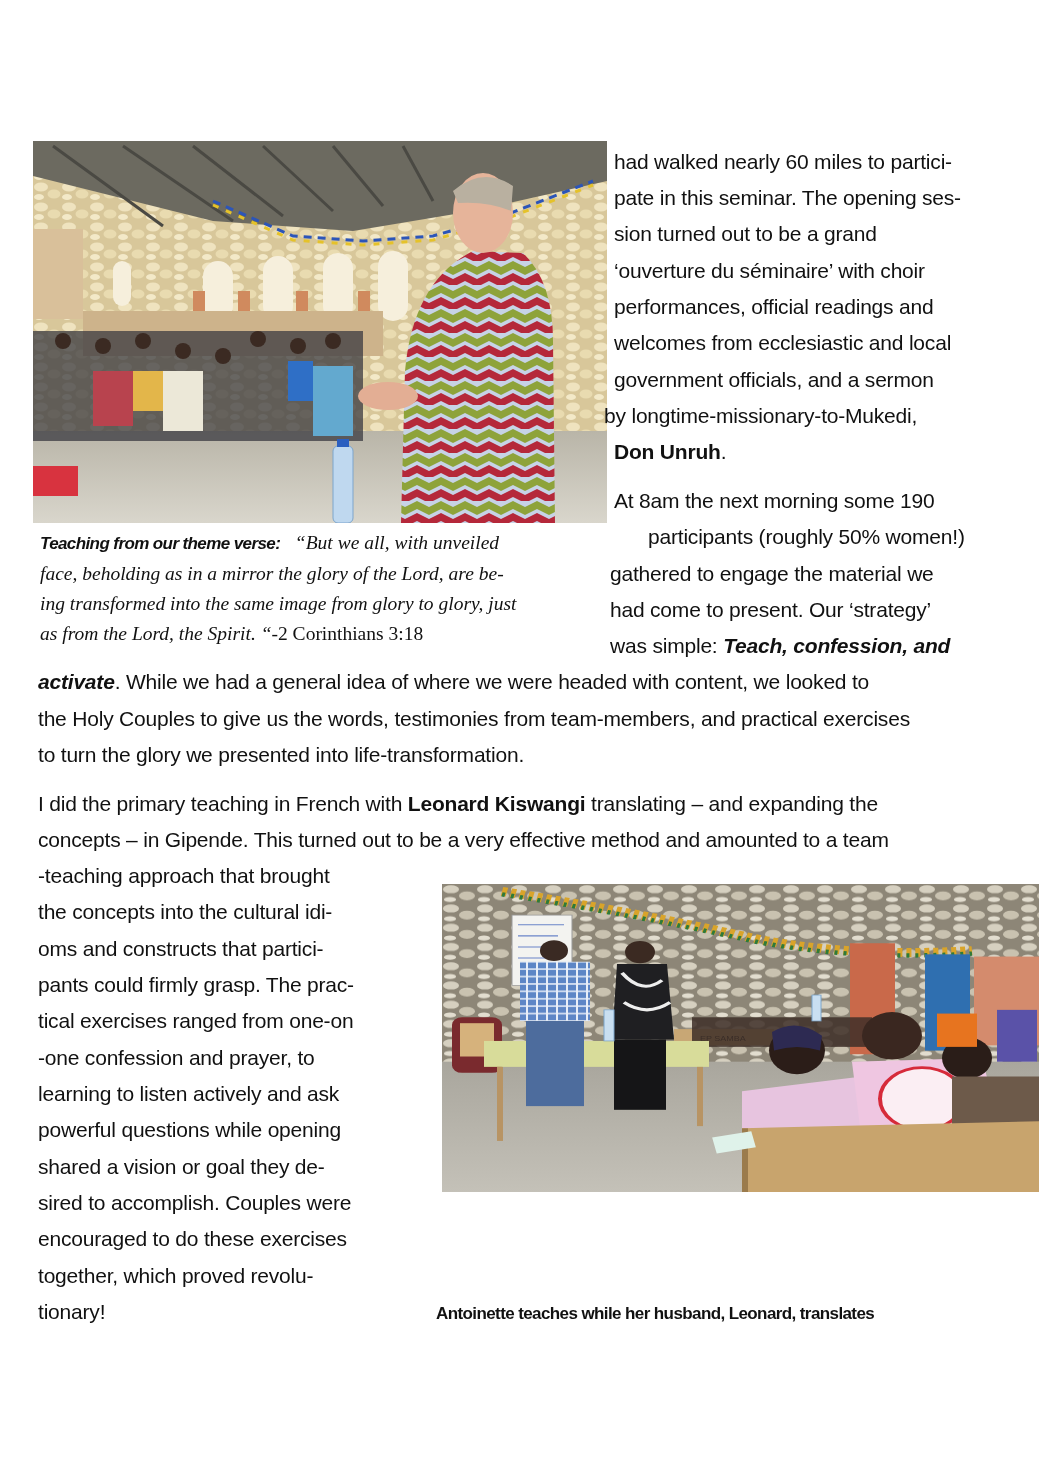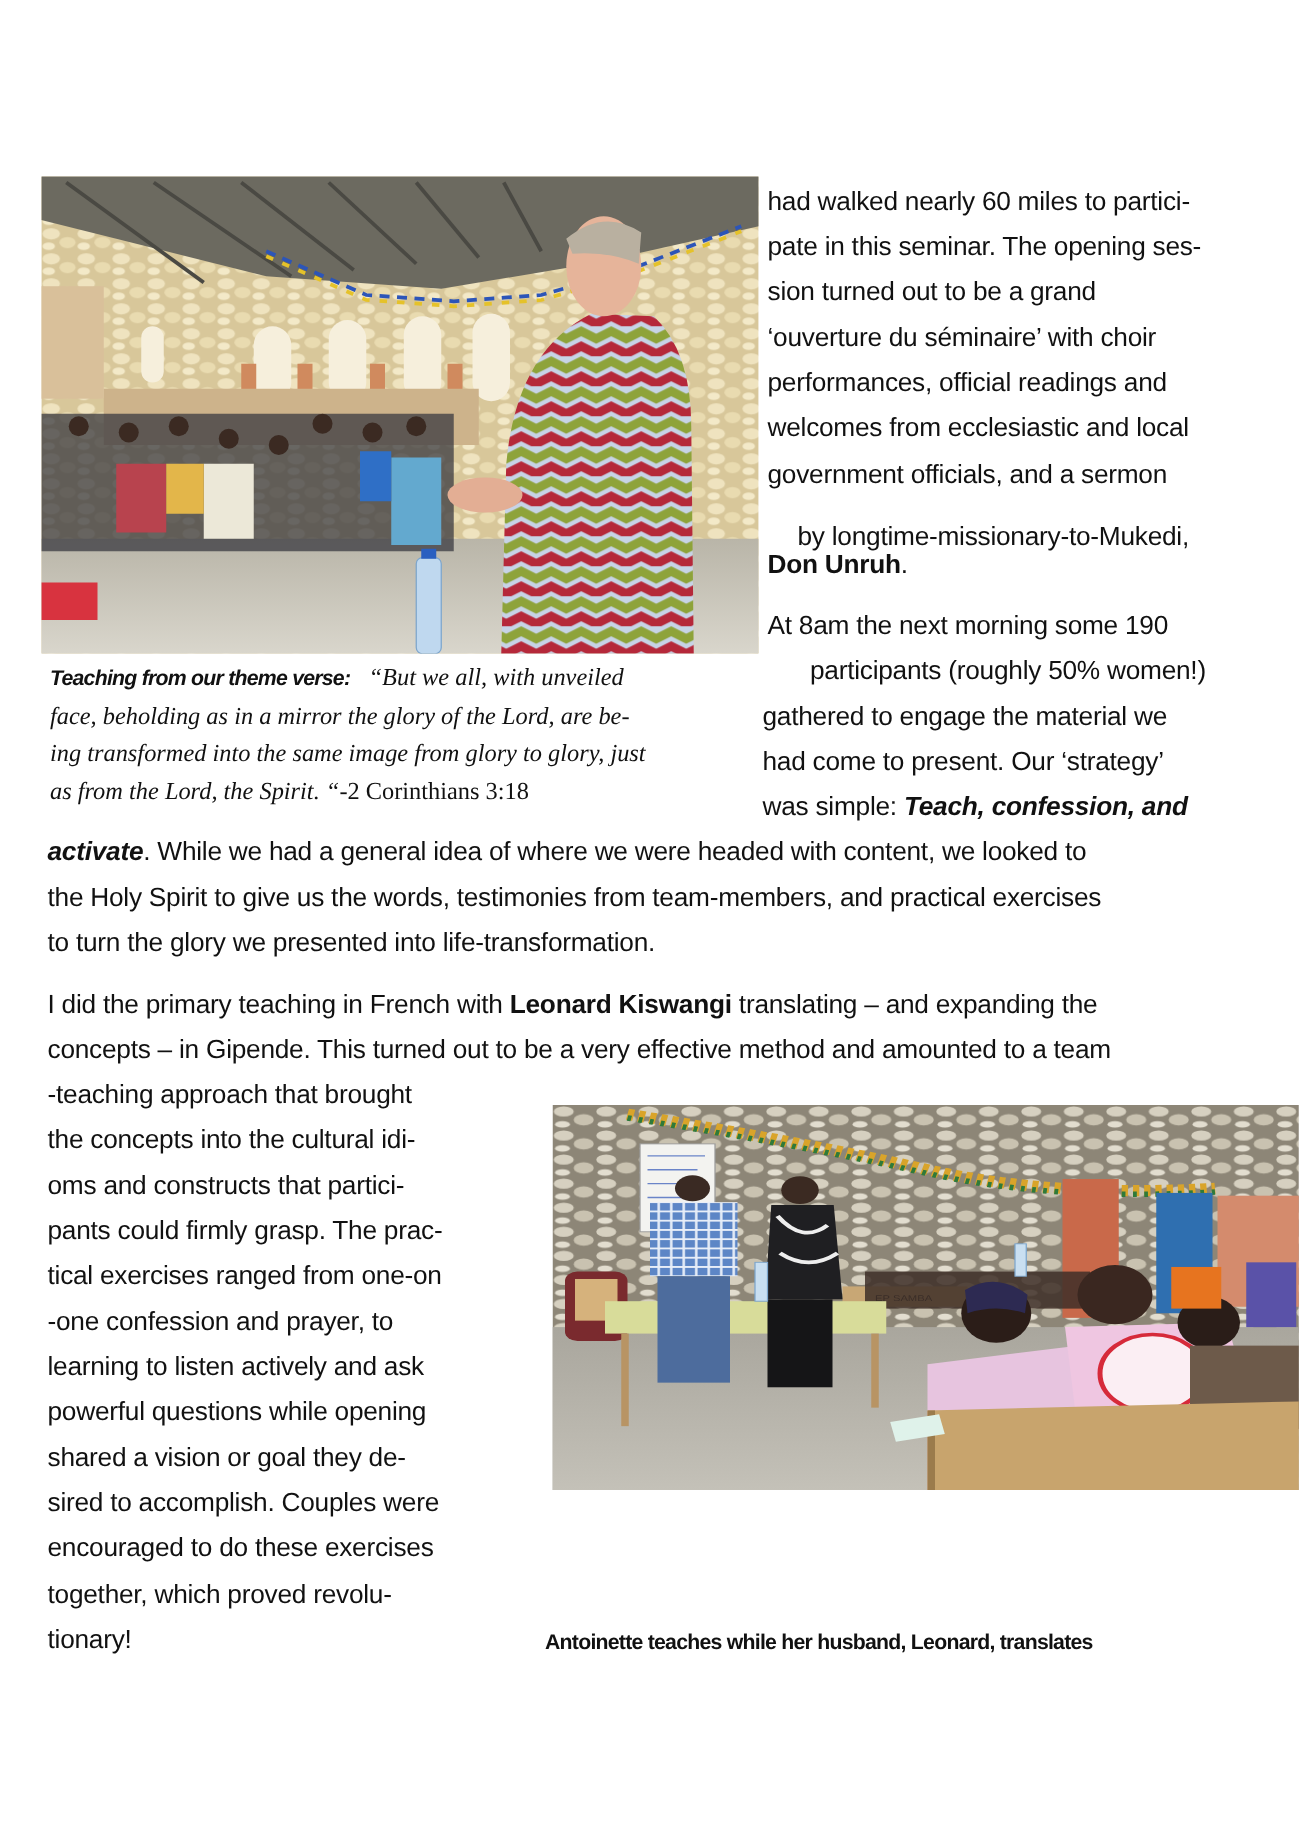--- a/index.html
+++ b/index.html
@@ -119,37 +119,37 @@
     <span>as from the Lord, the Spirit. “</span><span class="ref">-2 Corinthians 3:18</span>
   </div>
 
   <div class="line" style="left:614px; top:149px;">had walked nearly 60 miles to partici-</div>
   <div class="line" style="left:614px; top:185px;">pate in this seminar. The opening ses-</div>
   <div class="line" style="left:614px; top:221px;">sion turned out to be a grand</div>
   <div class="line" style="left:614px; top:258px;">‘ouverture du séminaire’ with choir</div>
   <div class="line" style="left:614px; top:294px;">performances, official readings and</div>
   <div class="line" style="left:614px; top:330px;">welcomes from ecclesiastic and local</div>
   <div class="line" style="left:614px; top:367px;">government officials, and a sermon</div>
-  <div class="line" style="left:638px; top:403px;margin-top:14px;">by longtime-missionary-to-Mukedi,</div>
+  <div class="line" style="left:604px; top:403px;">by longtime-missionary-to-Mukedi,</div>
   <div class="line" style="left:614px; top:439px;">
     <span class="b">Don Unruh</span><span>.</span>
   </div>
 
   <div class="line" style="left:614px; top:488px;">At 8am the next morning some 190</div>
   <div class="line" style="left:608px; top:524px;margin-left:40px;"> participants (roughly 50% women!)</div>
   <div class="line" style="left:610px; top:561px;">gathered to engage the material we</div>
   <div class="line" style="left:610px; top:597px;">had come to present. Our ‘strategy’</div>
   <div class="line" style="left:610px; top:633px;">
     <span>was simple: </span><span class="bi">Teach, confession, and</span>
   </div>
 
   <div class="line" style="left:38px; top:669px;">
     <span class="bi">activate</span><span>. While we had a general idea of where we were headed with content, we looked to</span>
   </div>
-  <div class="line" style="left:38px; top:706px;">the Holy Spirit to give us the words, testimonies from team-members, and practical exercises</div>
+  <div class="line" style="left:38px; top:706px;">the Holy Couples to give us the words, testimonies from team-members, and practical exercises</div>
   <div class="line" style="left:38px; top:742px;">to turn the glory we presented into life-transformation.</div>
 
   <div class="line" style="left:38px; top:791px;">
     <span>I did the primary teaching in French with </span><span class="b">Leonard Kiswangi</span><span> translating – and expanding the</span>
   </div>
   <div class="line" style="left:38px; top:827px;">concepts – in Gipende. This turned out to be a very effective method and amounted to a team</div>
 
   <div class="line" style="left:38px; top:863px;">-teaching approach that brought</div>
   <div class="line" style="left:38px; top:899px;">the concepts into the cultural idi-</div>
   <div class="line" style="left:38px; top:936px;">oms and constructs that partici-</div>

